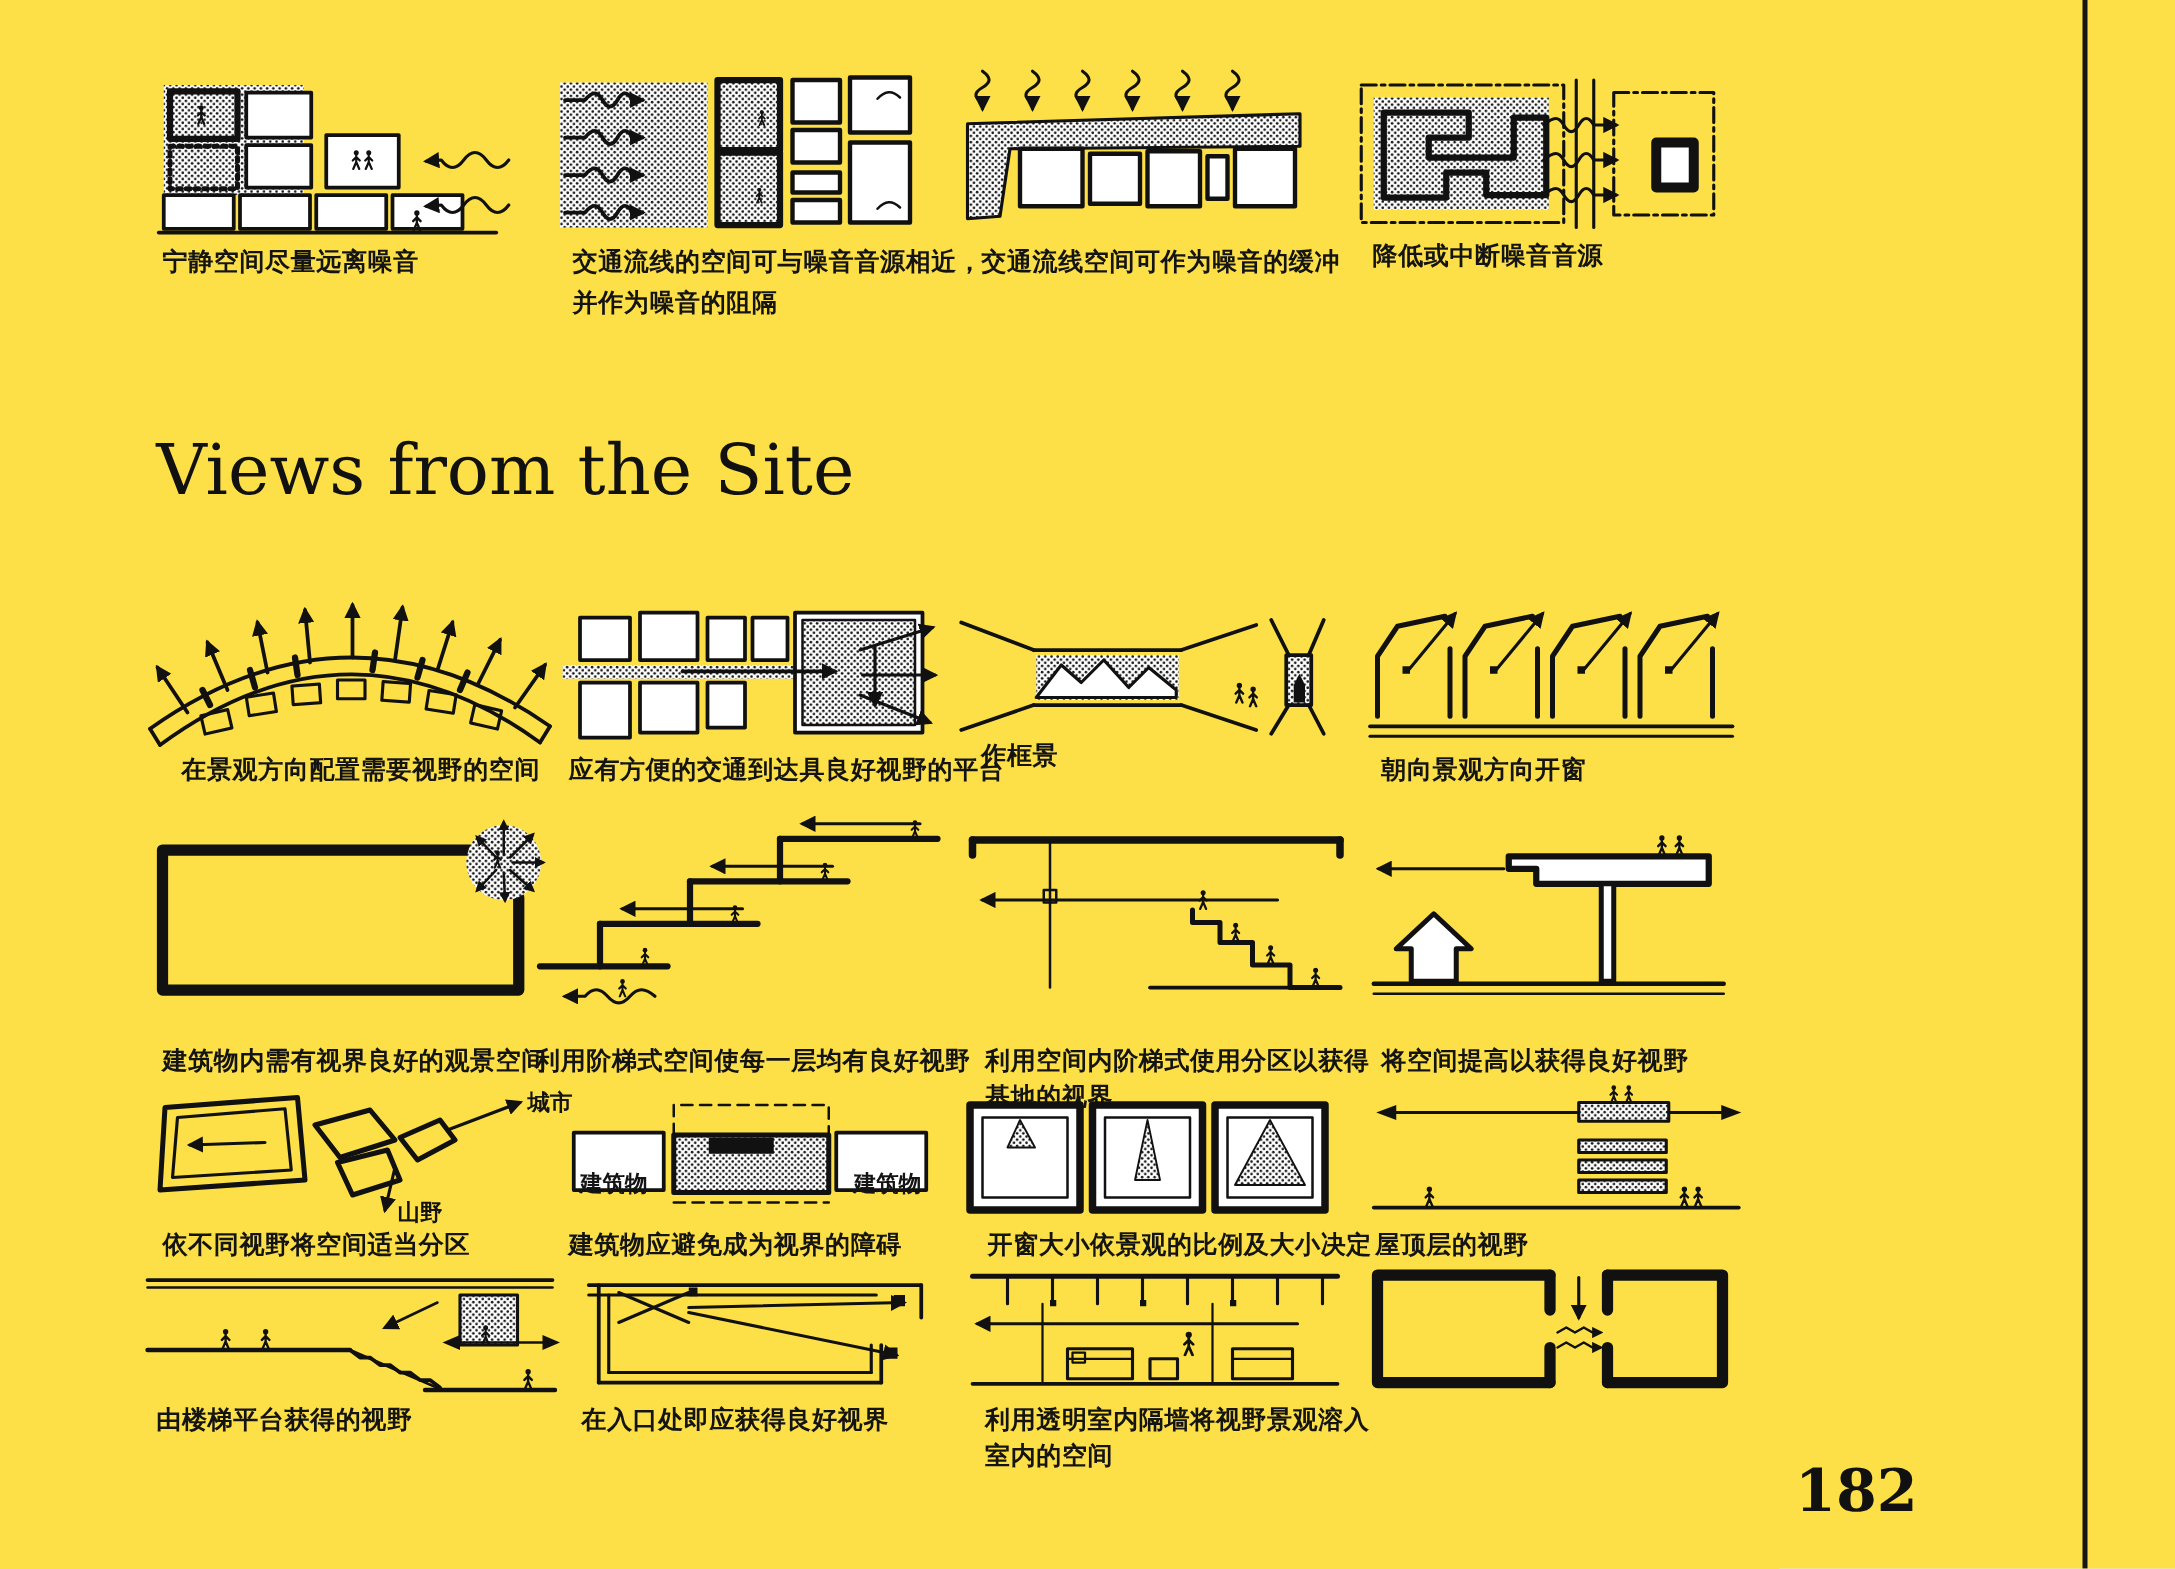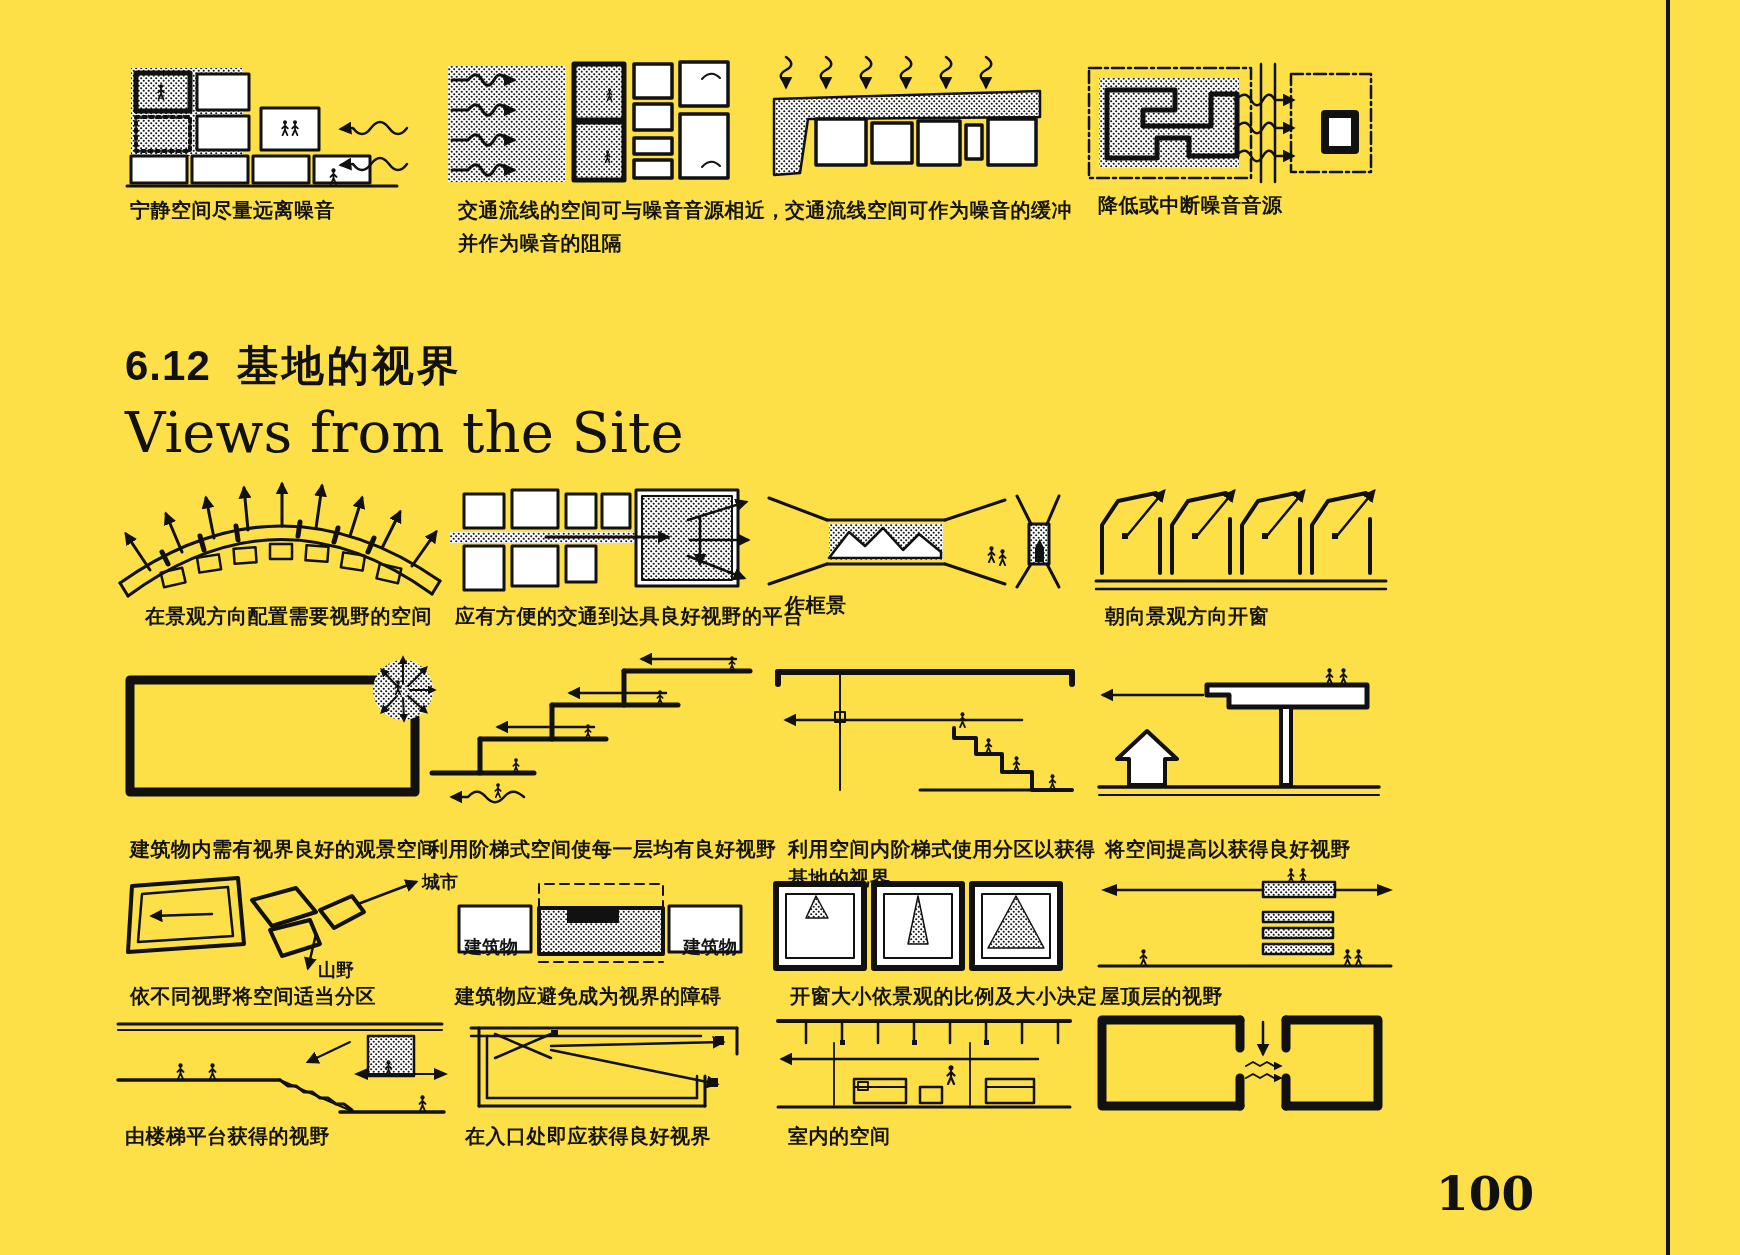--- a/index.html
+++ b/index.html
@@ -126,21 +126,20 @@
       <path class="st" stroke-width="2.5" marker-end="url(#ah)" d="M150,40 c8,-7 12,-7 16,0 c4,7 8,7 12,0 c4,-7 8,-7 12,0 h18"></path>
       <path class="st" stroke-width="2.5" marker-end="url(#ah)" d="M150,68 c8,-7 12,-7 16,0 c4,7 8,7 12,0 c4,-7 8,-7 12,0 h18"></path>
       <path class="st" stroke-width="2.5" marker-end="url(#ah)" d="M150,96 c8,-7 12,-7 16,0 c4,7 8,7 12,0 c4,-7 8,-7 12,0 h18"></path>
       <rect class="st" stroke-width="2.5" stroke-dasharray="12 4 3 4" x="206" y="14" width="80" height="98"></rect>
       <rect class="so" fill="#fff" stroke-width="8" x="240" y="54" width="30" height="36"></rect>
     </svg>
     <figcaption class="cap" style="left:13px;top:131px">降低或中断噪音音源</figcaption>
   </figure>
 
   <header class="section-header">
-    <h1 class="title-zh"><span class="num">6.12</span><span>基地的视界</span></h1>
     <h2 class="title-en">Views from the Site</h2>
   </header>
 
   <figure class="cell" style="left:110px;top:478px;width:340px;">
     <svg width="340" height="120" viewBox="0 0 340 120">
       <path class="st" stroke-width="3" d="M10,105 Q170,-8 330,103"></path>
       <path class="st" stroke-width="3" d="M18,118 Q170,6 322,116"></path>
       <line class="st" stroke-width="3" x1="10" y1="105" x2="18" y2="118"></line>
       <line class="st" stroke-width="3" x1="330" y1="103" x2="322" y2="116"></line>
       <rect class="st" stroke-width="2.5" x="52" y="92" width="22" height="15" transform="rotate(-13 63 99)"></rect>
@@ -449,31 +448,32 @@
       <rect class="st" stroke-width="2.5" x="84" y="66" width="52" height="24"></rect>
       <line class="st" stroke-width="1.8" x1="84" y1="74" x2="136" y2="74"></line>
       <rect class="st" stroke-width="1.8" x="88" y="69" width="10" height="8"></rect>
       <rect class="st" stroke-width="2.5" x="150" y="74" width="22" height="16"></rect>
       <use href="#man" xlink:href="#man" x="176" y="52" width="10" height="20"></use>
       <rect class="st" stroke-width="2.5" x="216" y="66" width="48" height="24"></rect>
       <line class="st" stroke-width="1.8" x1="216" y1="74" x2="264" y2="74"></line>
       <line class="st" stroke-width="3" x1="8" y1="94" x2="300" y2="94"></line>
     </svg>
     <figcaption class="cap" style="left:18px;top:109px">
+      <span style="display:block">利用透明室内隔墙将视野景观溶入</span>
       <span style="display:block">室内的空间</span>
     </figcaption>
   </figure>
 
   <figure class="cell" style="left:1090px;top:1008px;width:305px;">
     <svg width="300" height="110" viewBox="0 0 300 110">
       <path class="st" stroke-width="9" d="M150,12 H12 V98 H150"></path>
       <path class="st" stroke-width="9" d="M150,12 V40 M150,70 V98"></path>
       <path class="st" stroke-width="9" d="M196,12 H288 V98 H196"></path>
       <path class="st" stroke-width="9" d="M196,12 V40 M196,70 V98"></path>
       <line class="st" stroke-width="2.5" marker-end="url(#ah)" x1="173" y1="14" x2="173" y2="46"></line>
       <path class="st" stroke-width="2" marker-end="url(#ahs)" d="M156,58 l7,-4 7,4 7,-4 7,4 h6"></path>
       <path class="st" stroke-width="2" marker-end="url(#ahs)" d="M156,70 l7,-4 7,4 7,-4 7,4 h6"></path>
     </svg>
   </figure>
 
-  <div class="page-number">100</div>
+  <div class="page-number">182</div>
 
 </div>
 
 </body></html>

